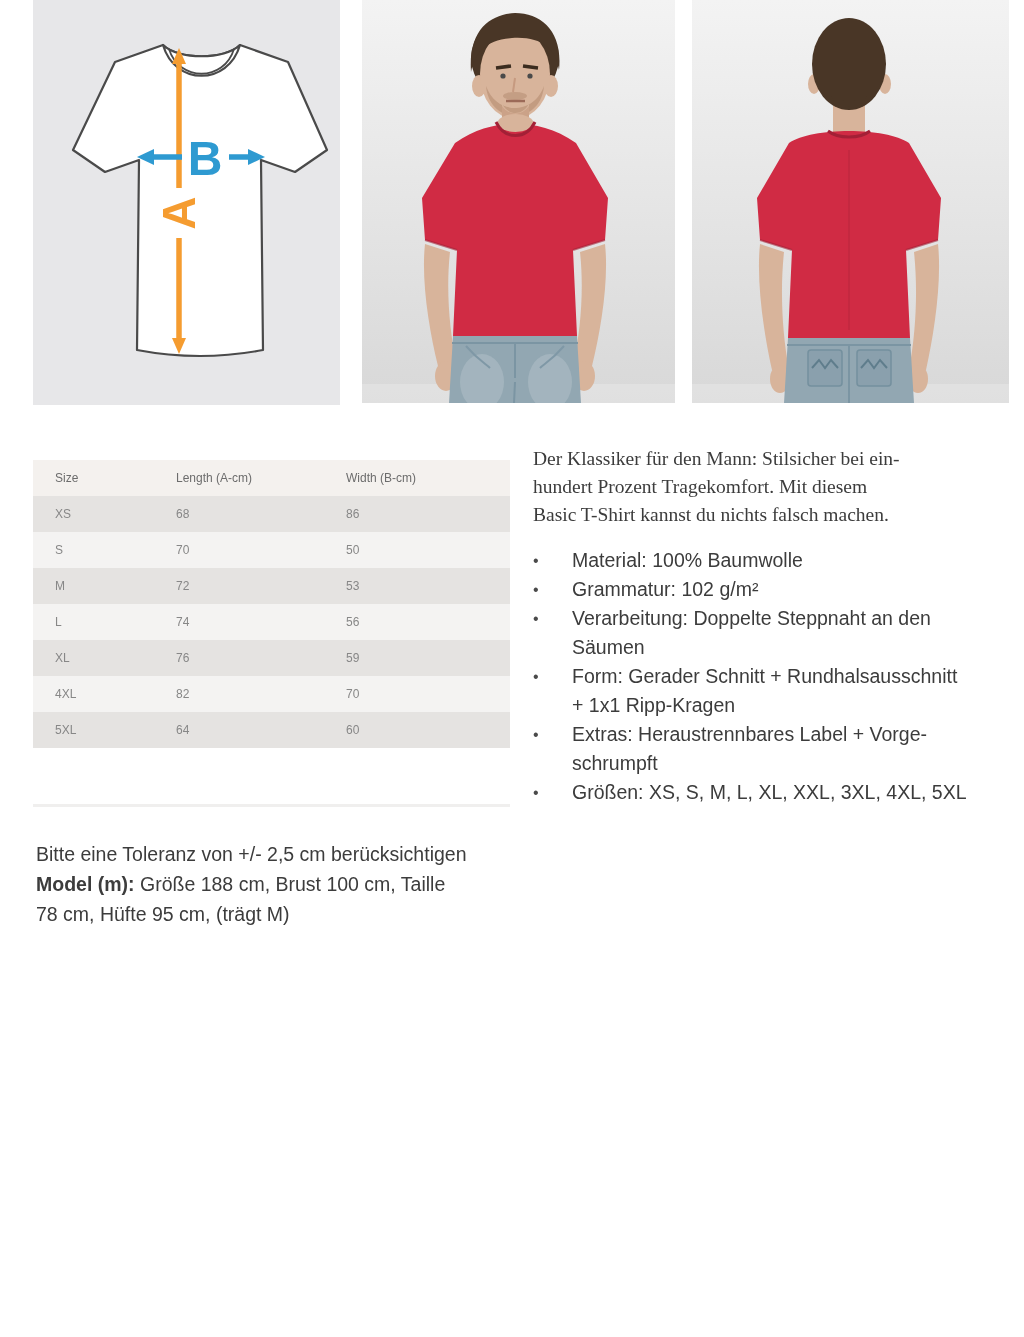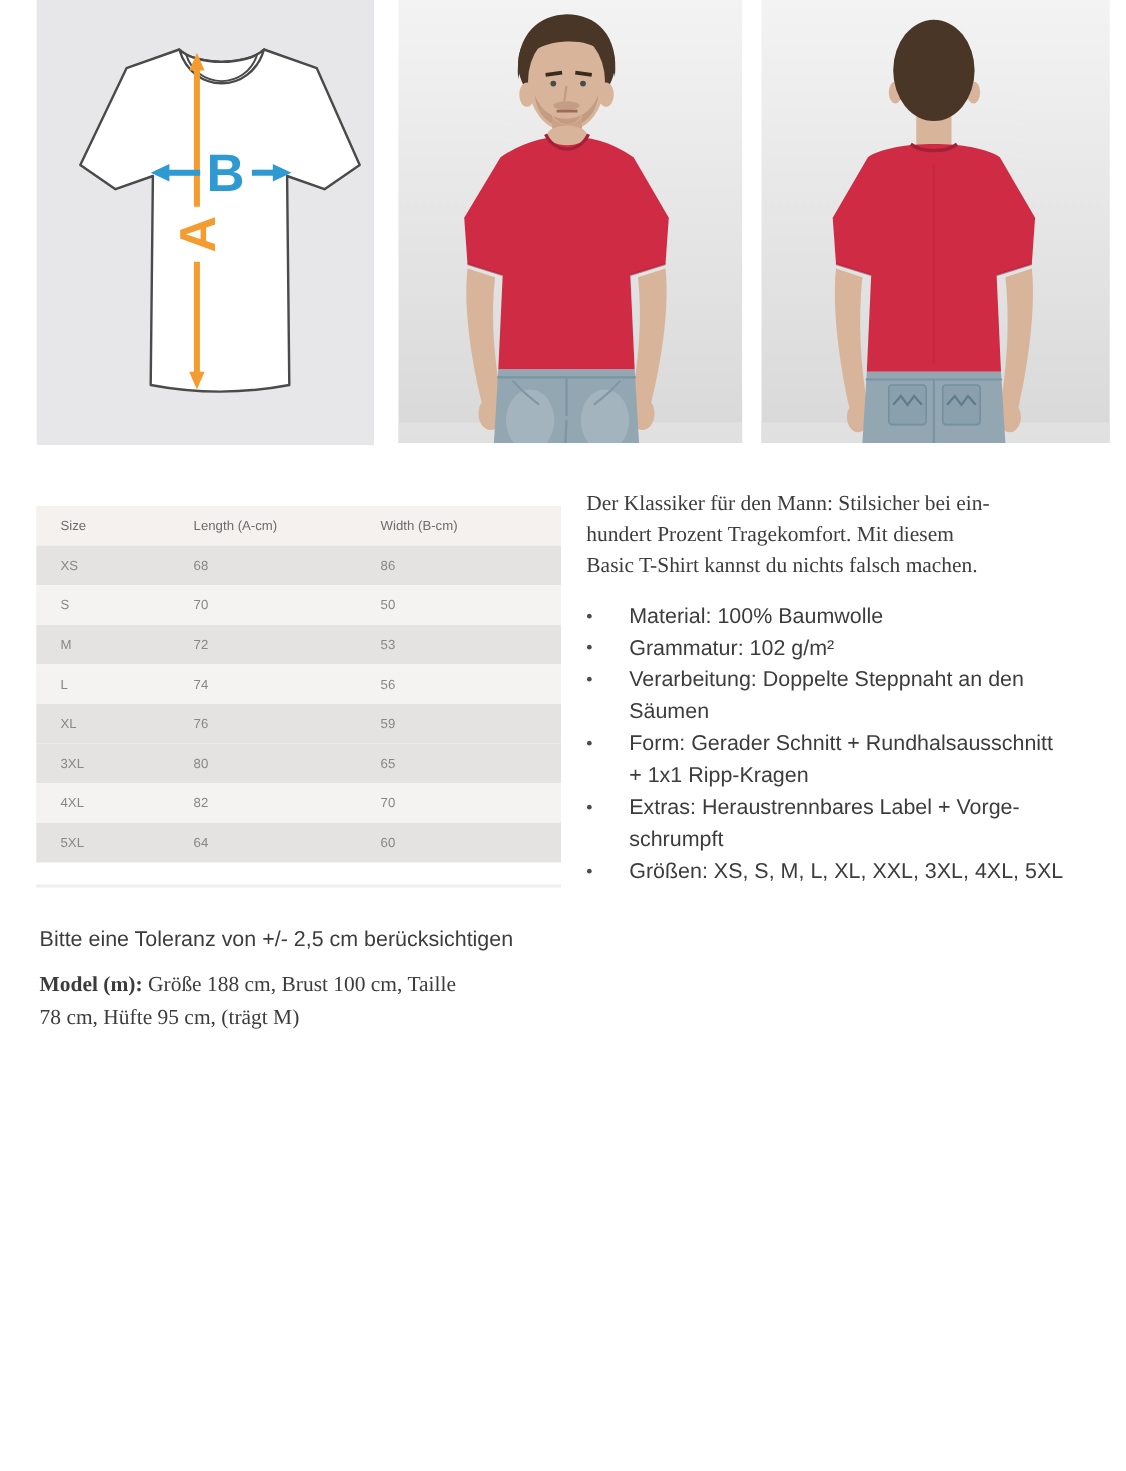--- a/index.html
+++ b/index.html
@@ -28,21 +28,21 @@
   
   .description{left:533px;top:445px;width:478px;font-size:19.5px;line-height:28px;}
   .intro{white-space:pre-line;font-family:Liberation Serif, serif;}
   ul.features{list-style:none;margin:17px 0 0 0;padding:0;}
   ul.features li{display:flex;line-height:29px;}
   .blt{width:23px;flex:0 0 23px;font-size:16px;color:#4a4a4a;}
   .ftext{flex:1;white-space:pre-line;margin-left:16px;}
 
   
   .notes{left:36px;top:839px;width:500px;font-size:19.5px;line-height:30px;}
-  .model-line{margin-top:12px;font-family:Liberation Serif, serif;}
+  .model-line{margin-top:0px;}
   .model-label{font-weight:700;}
   .model-details{white-space:pre-line;}
 
   
   .diagram-bg{fill:var(--diagram-bg);}
   .shirt-outline{fill:#ffffff;stroke:var(--outline);stroke-width:2.2;stroke-linejoin:round;}
   .rib{fill:none;stroke:var(--outline);stroke-width:1.8;}
   .arrA{stroke:var(--arrow-a);}
   .arrA-f{fill:var(--arrow-a);}
   .arrB{stroke:var(--arrow-b);}
@@ -197,25 +197,20 @@
     <div class="t-row light">
       <div class="c1">L</div>
       <div class="c2">74</div>
       <div class="c3">56</div>
     </div>
     <div class="t-row dark">
       <div class="c1">XL</div>
       <div class="c2">76</div>
       <div class="c3">59</div>
     </div>
-    <div class="t-row dark">
-      <div class="c1">3XL</div>
-      <div class="c2">80</div>
-      <div class="c3">65</div>
-    </div>
     <div class="t-row light">
       <div class="c1">4XL</div>
       <div class="c2">82</div>
       <div class="c3">70</div>
     </div>
     <div class="t-row dark">
       <div class="c1">5XL</div>
       <div class="c2">64</div>
       <div class="c3">60</div>
     </div>

